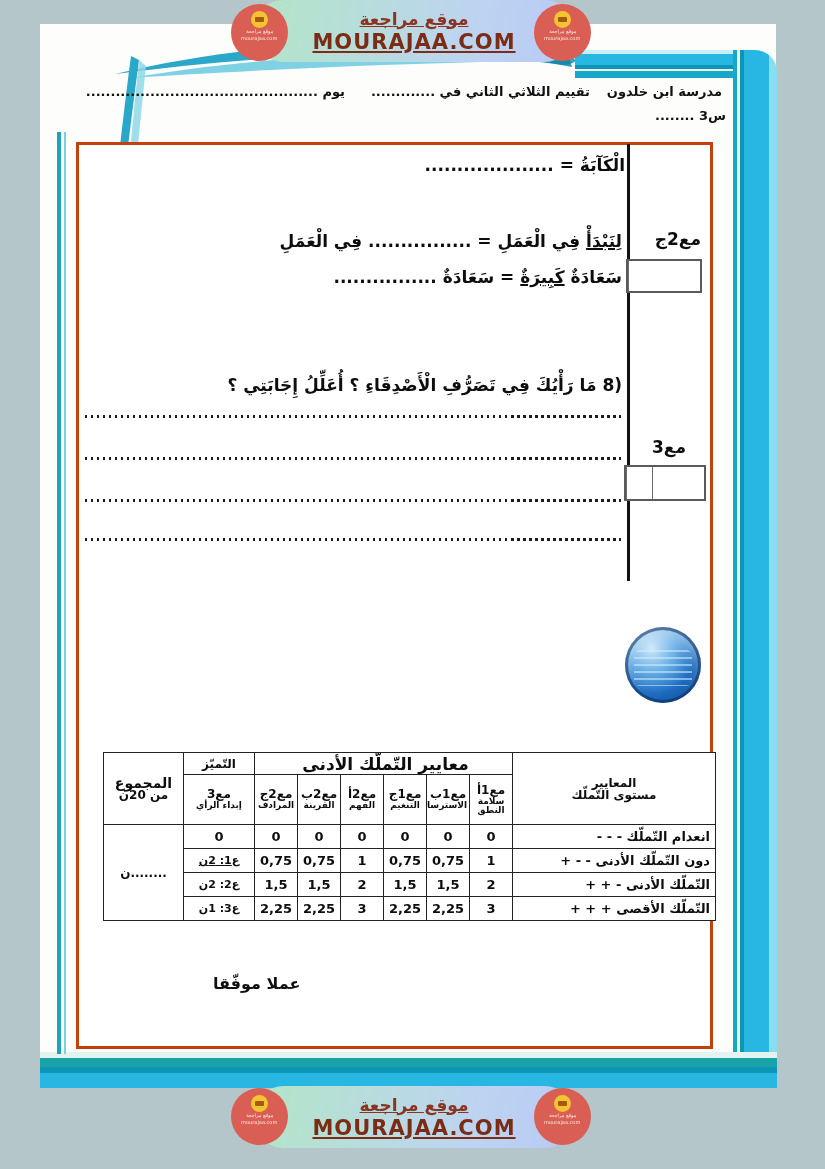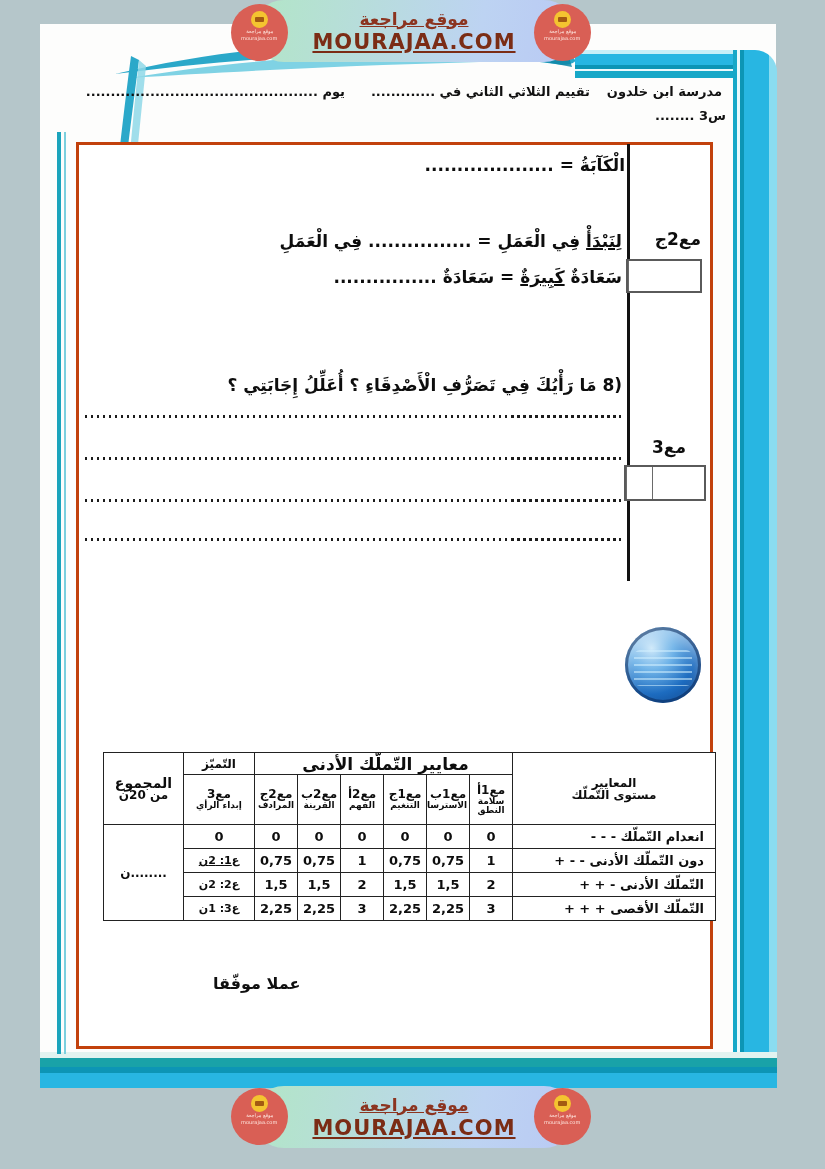--- a/index.html
+++ b/index.html
@@ -50,21 +50,21 @@
   #sphere .lines{position:absolute;left:12%;top:30%;width:76%;height:48%;
     background:repeating-linear-gradient(180deg,rgba(210,240,255,.55) 0 2px,transparent 2px 7px);border-radius:6px;}
   
   table.grade{border-collapse:collapse;direction:rtl;table-layout:fixed;background:#fff;}
   table.grade th,table.grade td{border:1.6px solid #222;padding:0 2px;font-weight:bold;color:#0d0d0d;
     text-align:center;vertical-align:middle;overflow:hidden;}
   table.grade .code{font-size:12px;line-height:13px;}
   table.grade .lbl{font-size:10.5px;line-height:12px;}
   table.grade .lbl.small{font-size:9px;line-height:9.5px;}
   table.grade td{font-size:13px;}
-  table.grade .rowlbl{text-align:right;padding-right:11px;font-size:13px;white-space:nowrap;}
+  table.grade .rowlbl{text-align:right;padding-right:5px;font-size:13px;white-space:nowrap;}
   .title-ar{direction:rtl;font-weight:bold;color:#101010;}
 </style>
 </head>
 <body>
 
 <div id="stage">
 
   <div class="abs" id="paper"></div>
 
   <svg class="abs" style="left:75px;top:26px;" width="600" height="400" viewBox="0 0 600 400">

